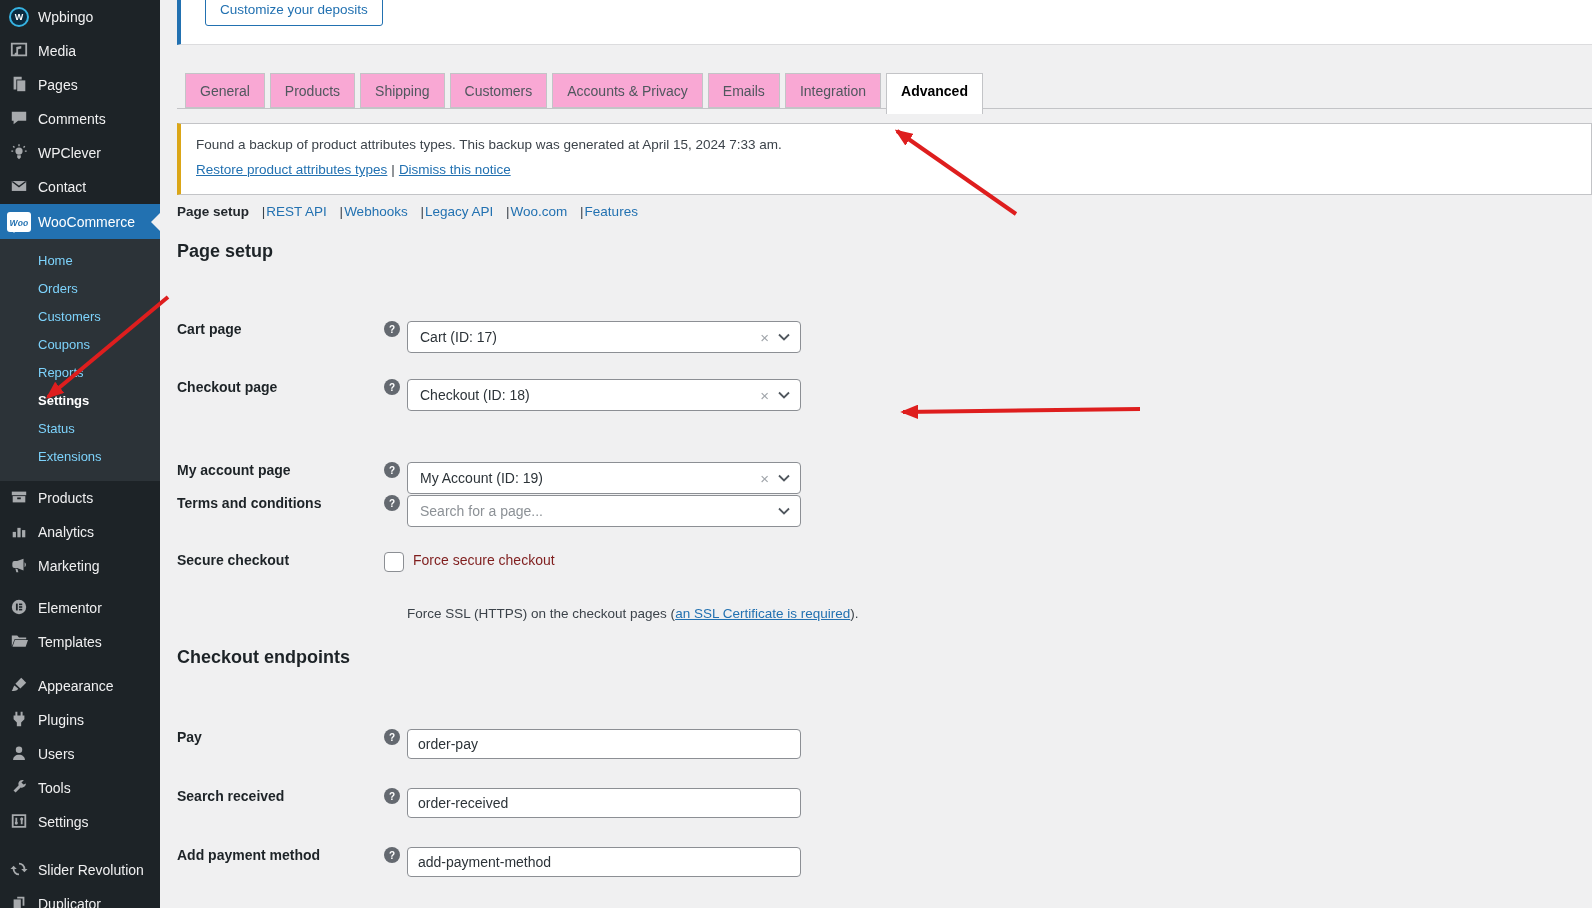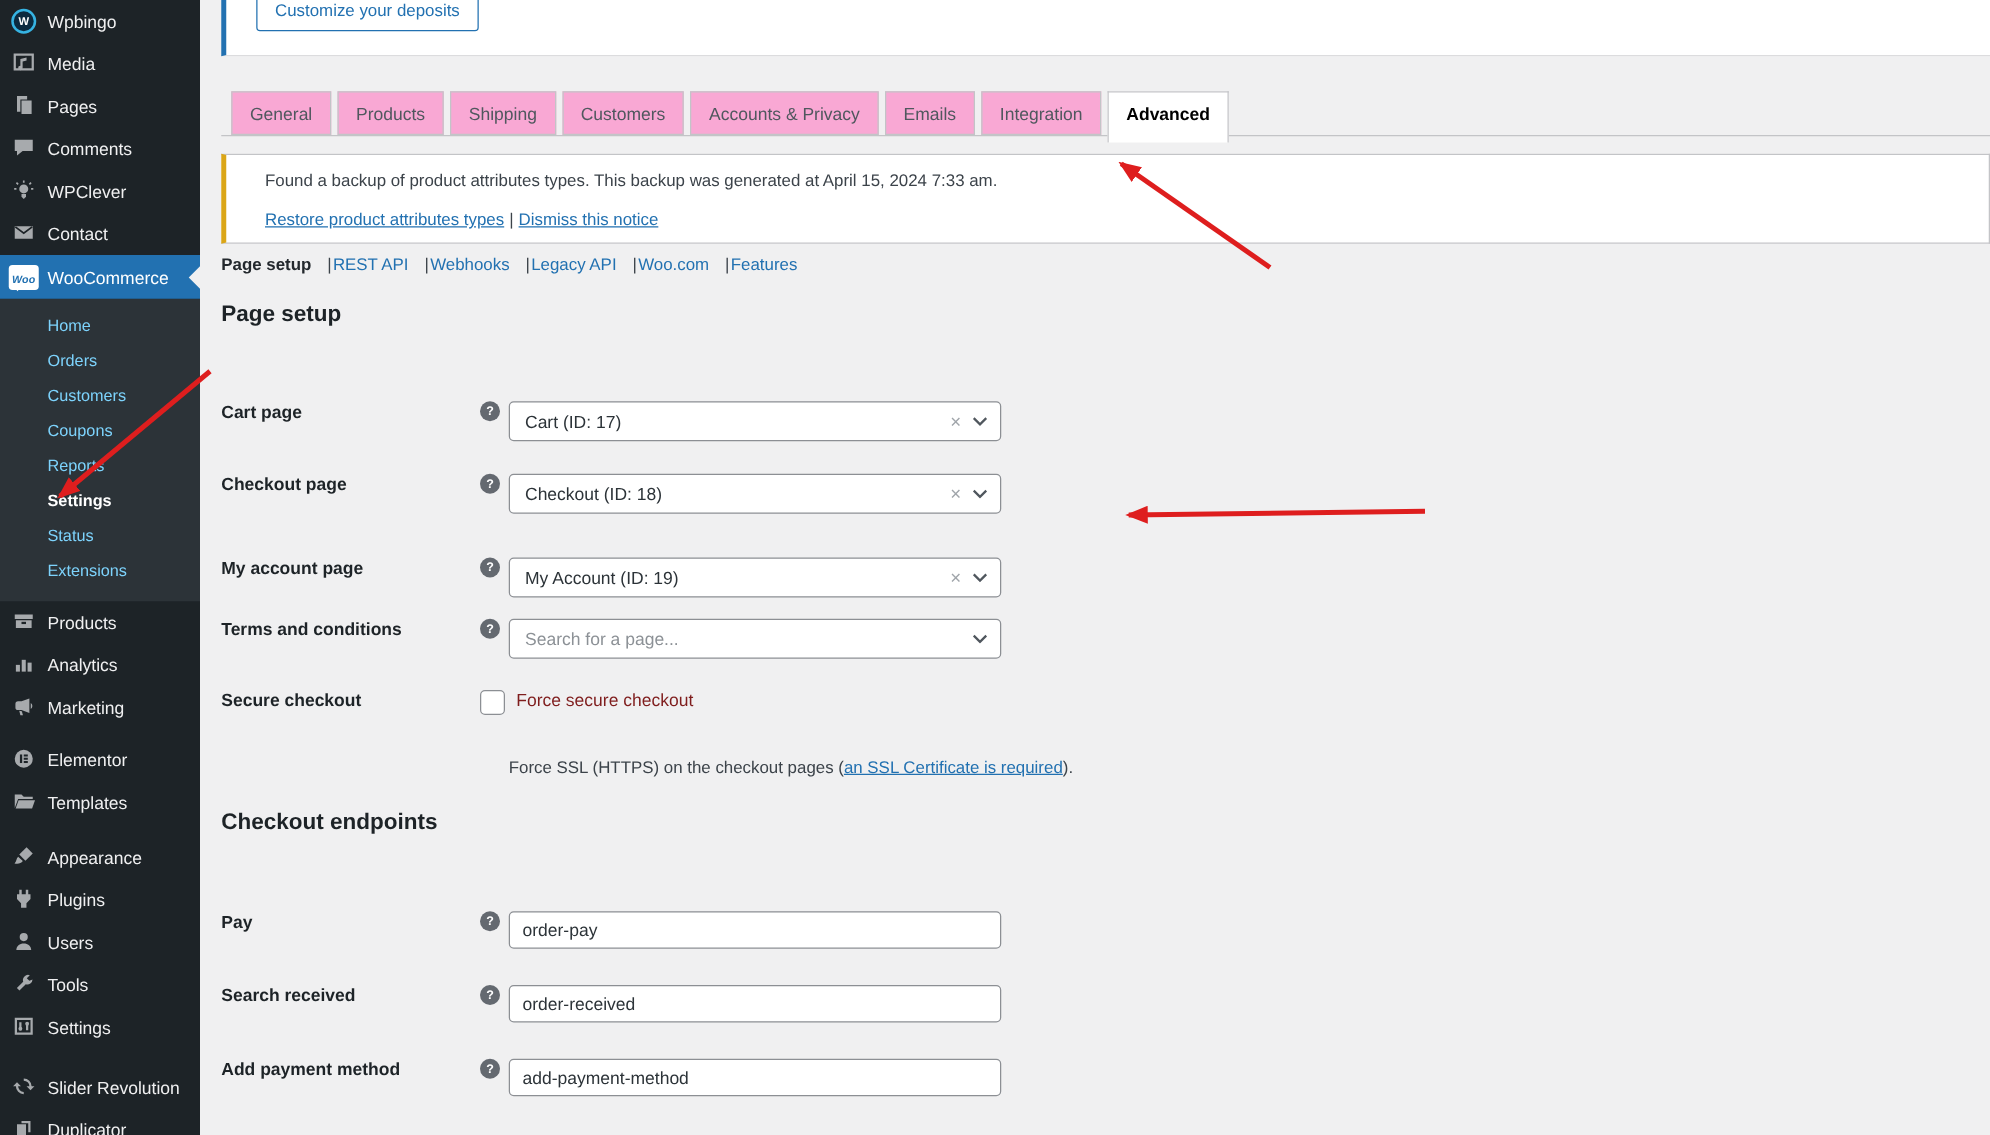--- a/index.html
+++ b/index.html
@@ -36,21 +36,21 @@
             border-radius:3px;color:#2271b1;background:#fff;font-size:13.5px;line-height:18px;cursor:pointer}
 
   .tabs{position:absolute;left:25px;top:73px;display:flex;z-index:3}
   .tab{height:35px;line-height:35px;padding:0 14px;background:#f9a8d4;border:1px solid #c3c4c7;
        margin-right:5px;font-size:14px;color:#50575e;cursor:pointer;box-sizing:border-box}
   .tab.active{background:#fff;color:#000;font-weight:600;height:41px;border-bottom:none}
   .tabline{position:absolute;left:17px;right:0;top:108px;border-top:1px solid #c3c4c7}
 
   .notice{position:absolute;left:17px;right:0;top:123px;height:72px;background:#fff;box-sizing:border-box;
           border:1px solid #c3c4c7;border-left:4px solid #dba617}
-  .notice p{margin:16px;padding:0 15px;font-size:13.5px;color:#3c434a}
+  .notice p{margin:0;padding:0 15px;font-size:13.5px;color:#3c434a}
   .notice .msg{margin-top:13px}
   .notice .lnks{margin-top:10px}
   .notice a{color:#2271b1;text-decoration:underline;cursor:pointer}
   .notice .sep{margin:0 4px;color:#3c434a}
 
   .subnav{position:absolute;left:17px;top:204px;font-size:13.5px;color:#1d2327}
   .subnav strong{font-weight:700;color:#23282d}
   .subnav .sep{margin:0 1px 0 9px;color:#3c434a}
   .subnav a{color:#2271b1;text-decoration:none;cursor:pointer}
 
@@ -332,21 +332,21 @@
     <span class="help">?</span>
     <div class="selbox">
       <span class="val">Checkout (ID: 18)</span>
       <span class="clear">×</span>
       <svg class="chev" width="12" height="8" viewBox="0 0 12 8">
           <path d="M1 1.5l5 5 5-5" fill="none" stroke="#50575e" stroke-width="1.8"></path>
         </svg>
     </div>
   </div>
 
-  <div class="frow" style="top:446px">
+  <div class="frow" style="top:462px">
     <div class="flabel">My account page</div>
     <span class="help">?</span>
     <div class="selbox">
       <span class="val">My Account (ID: 19)</span>
       <span class="clear">×</span>
       <svg class="chev" width="12" height="8" viewBox="0 0 12 8">
           <path d="M1 1.5l5 5 5-5" fill="none" stroke="#50575e" stroke-width="1.8"></path>
         </svg>
     </div>
   </div>

